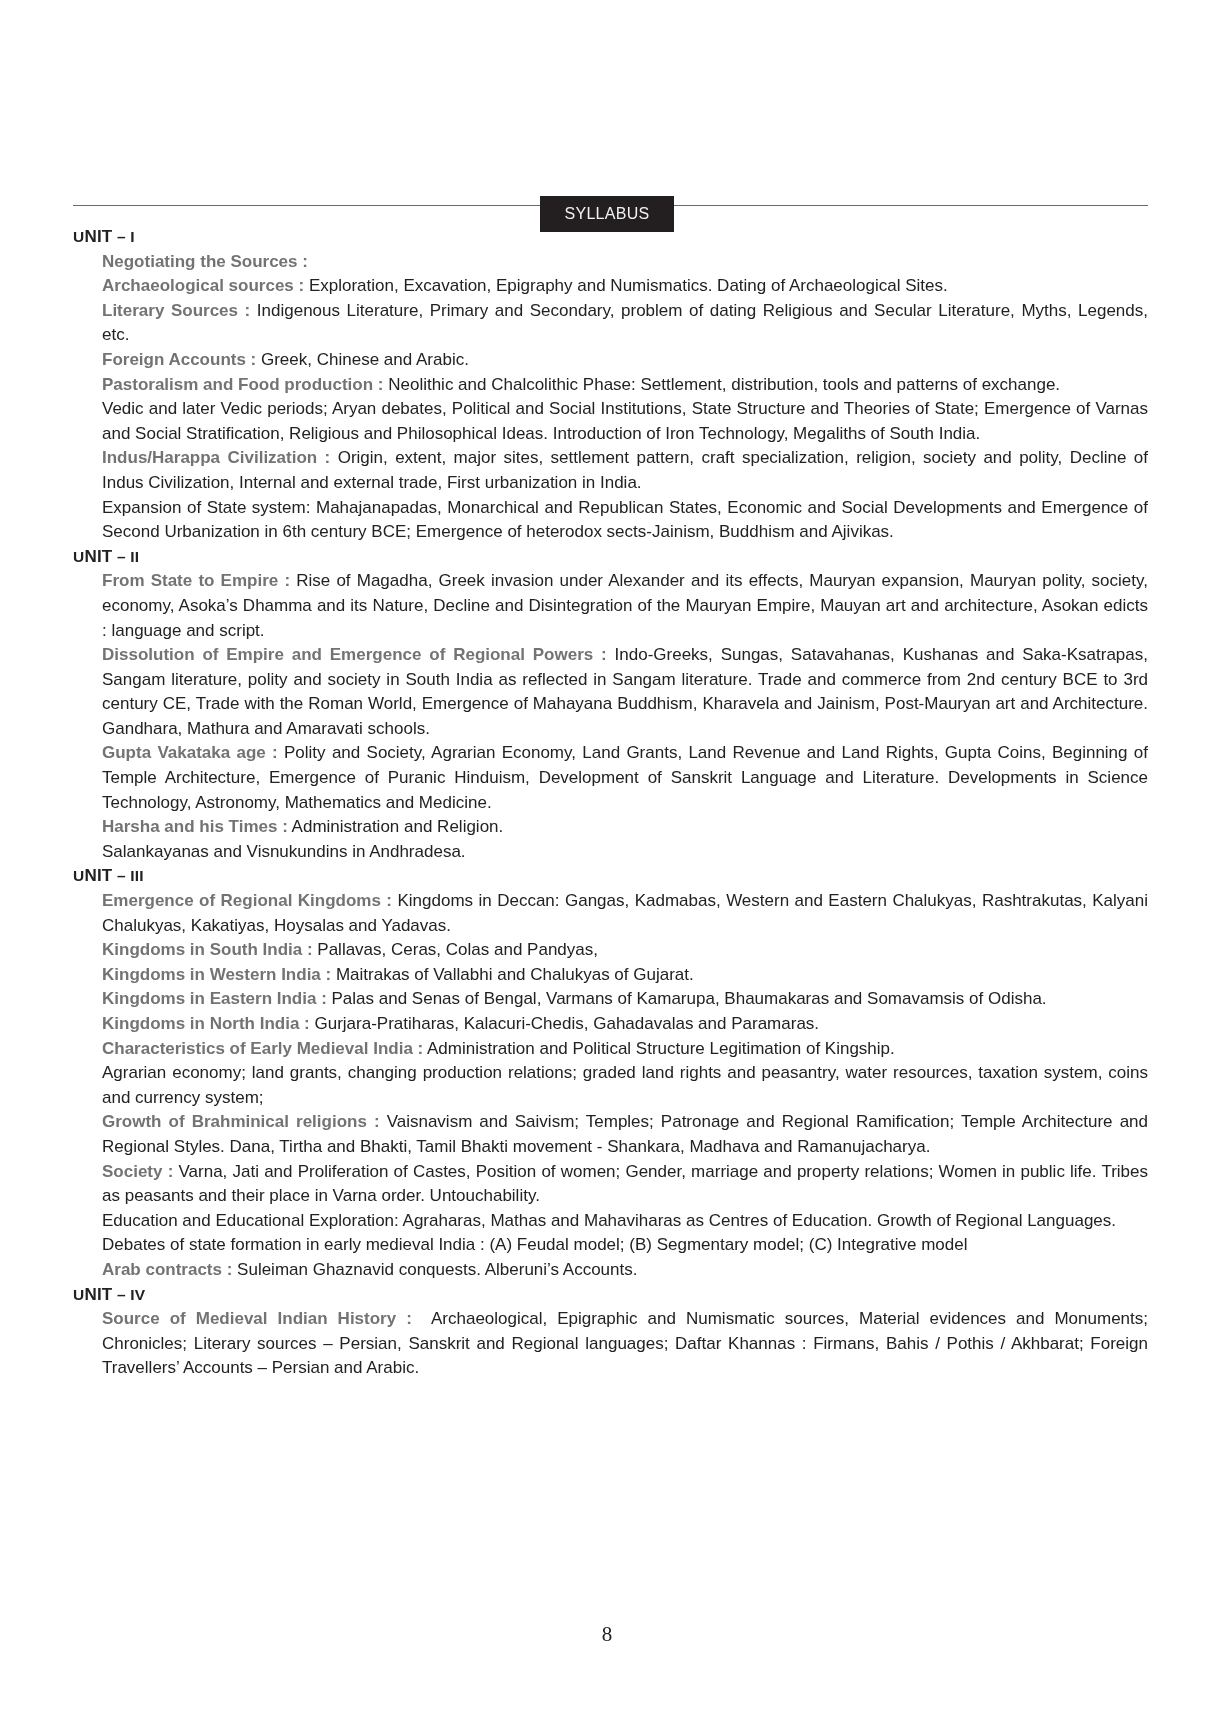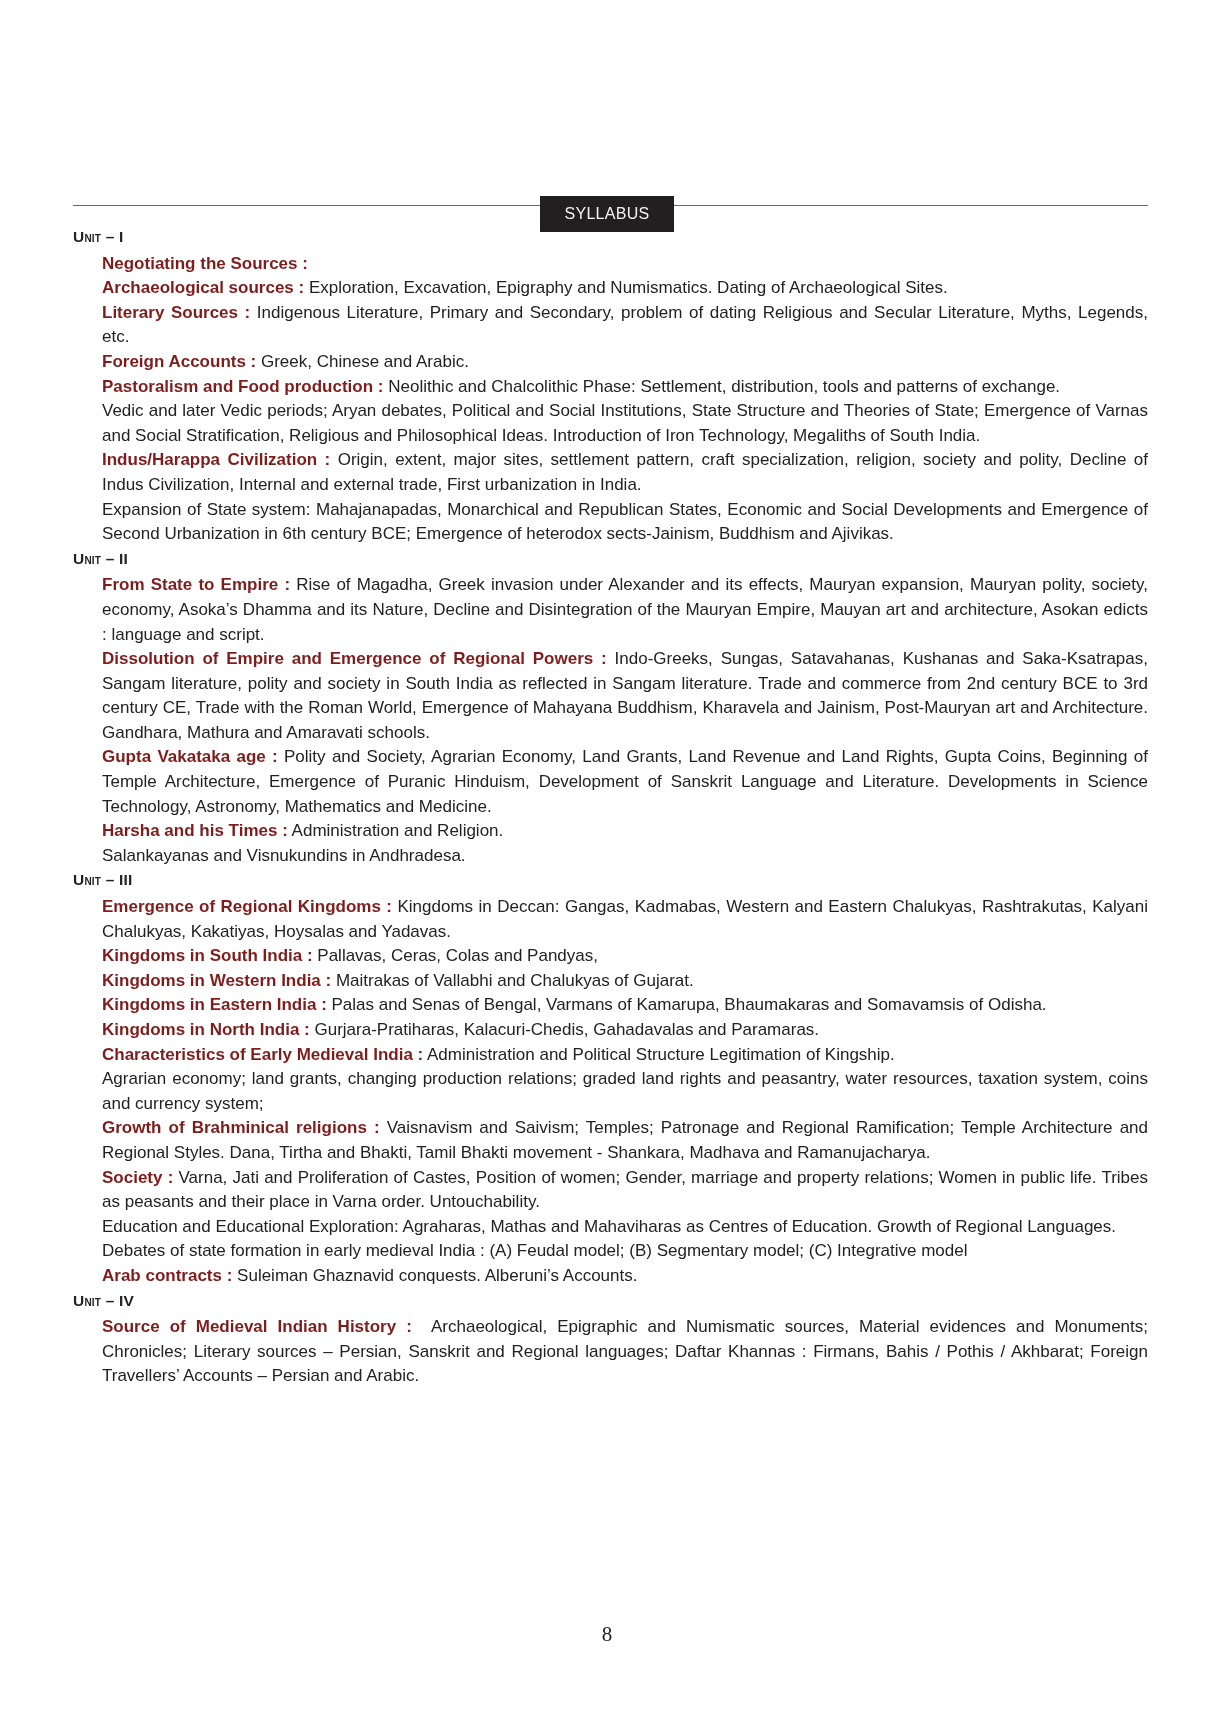--- a/index.html
+++ b/index.html
@@ -6,23 +6,23 @@
   body { width:1214px; height:1718px; position:relative; overflow:hidden;
          font-family:"Liberation Sans", "DejaVu Sans", sans-serif; color:#222; }
   .header { position:absolute; left:73px; top:188px; width:1075px; height:36px; }
   .header .rule { position:absolute; left:0; right:0; top:17px; height:1px; background:#6a6a6a; }
   .header .badge { position:absolute; left:467px; top:0; width:134px; height:36px;
                    background:#231f20; color:#f2f2f2; font-size:16px; letter-spacing:0.3px;
                    display:flex; align-items:center; justify-content:center;margin-top:8px; }
   .content { position:absolute; left:73px; top:225px; width:1075px;
              font-size:17px; line-height:24.6px; }
   .unit { font-size:15.5px; font-weight:bold; color:#222; letter-spacing:0.2px; }
-  .unit .sc { font-size:10px; }
+  .unit .sc { font-size:17px; }
   .item { padding-left:29px; text-align:justify; }
-  .item b { font-weight:bold; color:#7f1d1d; }
+  .item b { font-weight:bold; color:#737373; }
   .pagenum { position:absolute; left:0; right:0; top:1622px; text-align:center;
              font-family:"Liberation Serif", "DejaVu Serif", serif; font-size:21px; color:#222; }
 </style>
 </head>
 <body>
 
 <div class="header">
   <div class="rule"></div>
   <div class="badge">SYLLABUS</div>
 </div>

